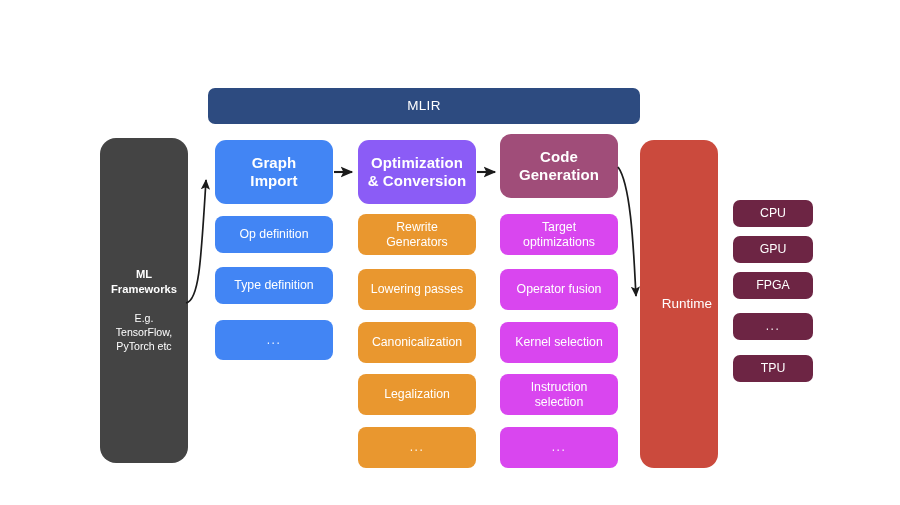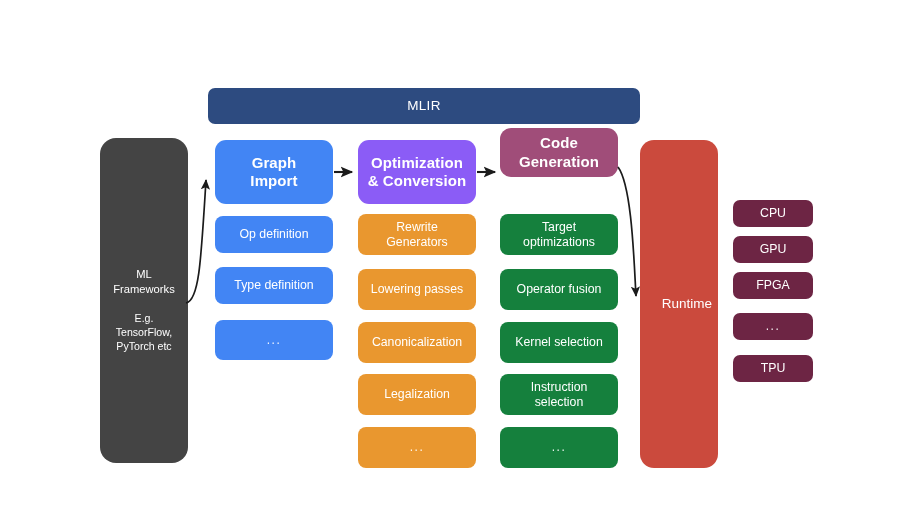--- a/index.html
+++ b/index.html
@@ -54,33 +54,33 @@
   .stage-orange { background: #8b5cf6; }
   .stage-purple { background: #a04d79; }
 
   
   .sub {
     font-size: 12.3px;
     border-radius: 8px;
   }
   .sub-blue   { background: #4285f4; }
   .sub-orange { background: #e9972f; }
-  .sub-purple { background: #15803d; }
+  .sub-purple { background: #d946ef; }
 
   .dots { letter-spacing: 1.5px; font-size: 12px; opacity: .92; }
 
   
   .frameworks {
     background: #444444;
     border-radius: 16px;
     flex-direction: column;
     font-size: 11px;
   }
   .frameworks .title {
-    font-weight: normal;
+    font-weight: bold;
     font-size: 11.2px;
     line-height: 1.3;
     display: block;
     margin-top: 20px;
   }
   .frameworks .sub-note {
     display: block;
     margin-top: 15px;
     font-size: 10.6px;
     line-height: 1.32;
@@ -173,21 +173,21 @@
   </div>
 
   <div class="box sub sub-orange" style="left:358px; top:374px; width:118px; height:41px;">
     <span class="l">Legalization</span>
   </div>
 
   <div class="box sub sub-orange" style="left:358px; top:427px; width:118px; height:41px;">
     <span class="l dots">...</span>
   </div>
 
-  <div class="box stage stage-purple" style="left:500px; top:128px; width:118px; height:49px;">
+  <div class="box stage stage-purple" style="left:500px; top:134px; width:118px; height:64px;">
     <span class="lines">
       <span class="l">Code</span>
       <span class="l">Generation</span>
     </span>
   </div>
 
   <div class="box sub sub-purple" style="left:500px; top:214px; width:118px; height:41px;">
     <span class="lines">
       <span class="l">Target</span>
       <span class="l">optimizations</span>

